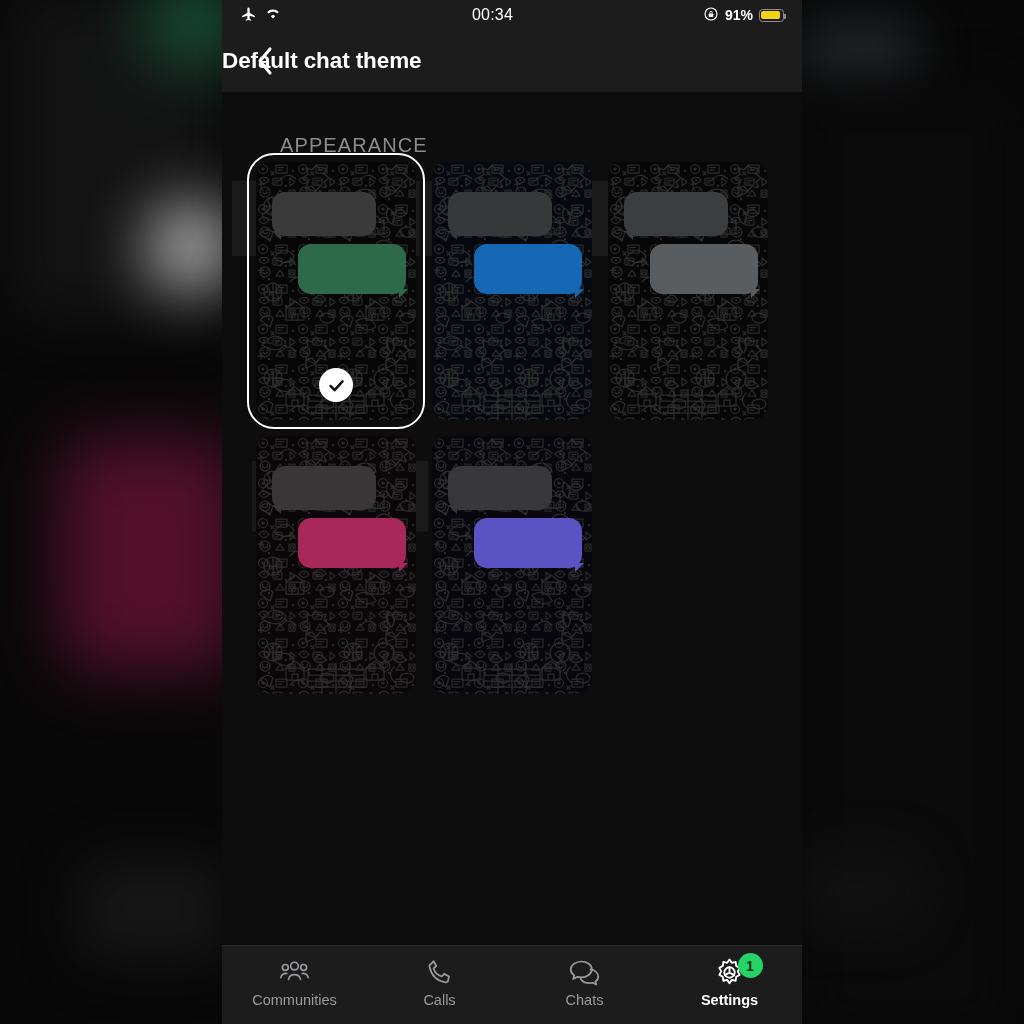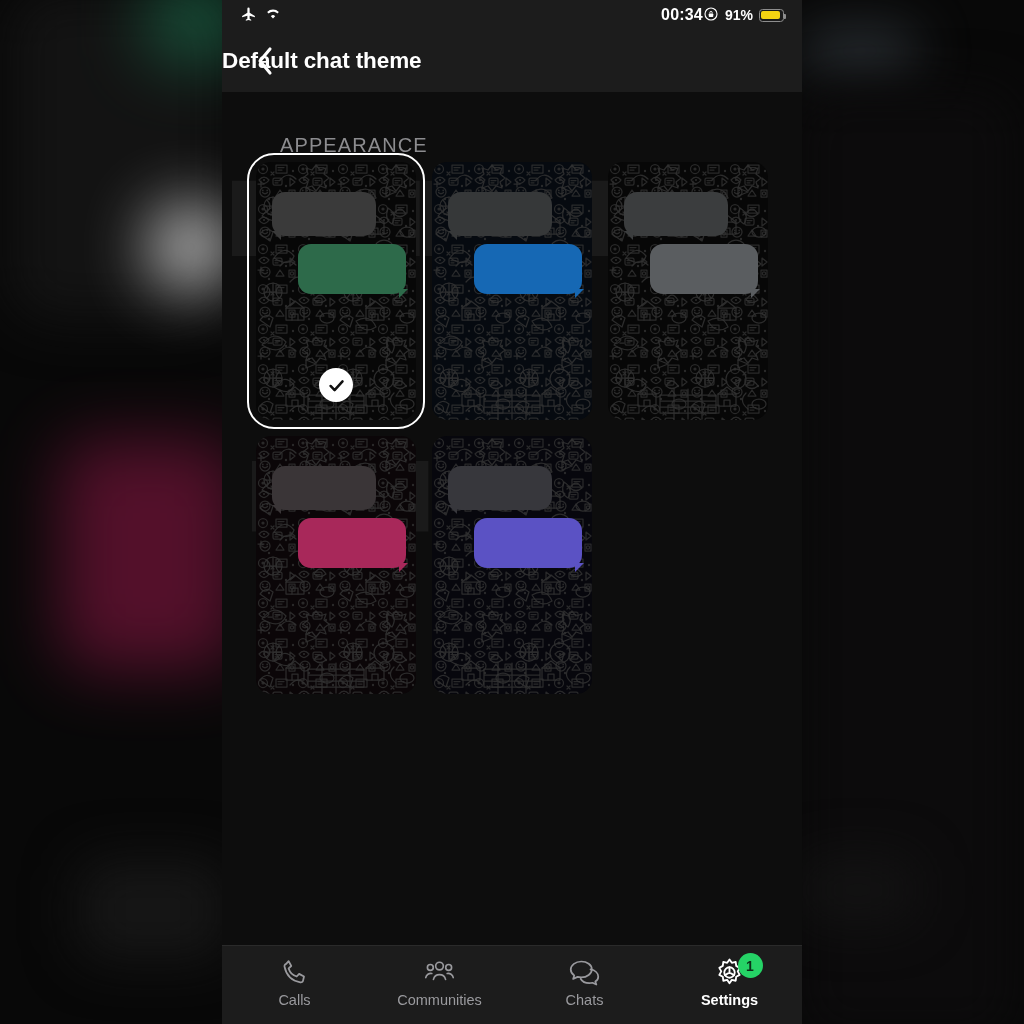--- a/index.html
+++ b/index.html
@@ -18,21 +18,21 @@
   #phone{
     position:absolute;left:222px;top:0;width:580px;height:1024px;
     background:#0d0d0d;overflow:hidden;
   }
 
   
   #statusbar{height:30px;display:flex;align-items:center;
     padding:0 18px;color:#fff;font-size:16px;font-weight:700;
     background:#1c1c1c;}
   .sb-left{display:flex;align-items:center;gap:7px;}
-  .sb-center{flex:1;text-align:right;letter-spacing:.2px;font-weight:700;}
+  .sb-center{flex:1;text-align:center;letter-spacing:.2px;font-weight:400;}
   .sb-right{display:flex;align-items:center;gap:6px;font-size:14px;font-weight:600;}
   .batt{width:25px;height:13px;border:1.4px solid #8d8d8d;border-radius:3.5px;
         position:relative;display:flex;align-items:center;padding:1.3px;}
   .batt::after{content:"";position:absolute;right:-3.2px;top:4px;width:2px;height:5px;
         background:#8d8d8d;border-radius:0 1px 1px 0;}
   .batt i{display:block;height:100%;background:#f5d312;border-radius:2px;}
 
   
   #navbar{height:62px;background:#1c1c1c;display:flex;align-items:center;
           position:relative;}
@@ -484,38 +484,38 @@
             </div>
           </div>
         </div>
       </div>
 
   </div>
 
   <div id="tabbar">
       <div class="tab">
         <div class="ico">
-          <svg width="30" height="30" viewBox="0 0 32 32" fill="none" stroke="#9a9a9e" stroke-width="1.9" stroke-linecap="round" stroke-linejoin="round">
-            <path d="M9.2 4.4 12 9.6l-2.8 2.6c1.2 4 4.6 7.4 8.6 8.6l2.6-2.8 5.2 2.8-1 4.4c-.3 1.3-1.6 2.1-2.9 1.8C12.8 25.4 6.6 19.2 4.8 10.3c-.3-1.3.5-2.6 1.8-2.9z"></path>
-          </svg>
-        </div>
-        <div class="lbl">Calls</div>
-      </div>
-      <div class="tab">
-        <div class="ico">
           <svg width="33" height="31" viewBox="0 0 36 32" fill="none" stroke="#9a9a9e" stroke-width="1.8" stroke-linecap="round" stroke-linejoin="round">
             <circle cx="18" cy="9" r="4.2"></circle>
             <circle cx="8" cy="10.5" r="3.2"></circle>
             <circle cx="28" cy="10.5" r="3.2"></circle>
             <path d="M11.4 23.5a6.8 6.8 0 0 1 13.2 0"></path>
             <path d="M3 21.5a5.6 5.6 0 0 1 6.6-4.4"></path>
             <path d="M33 21.5a5.6 5.6 0 0 0-6.6-4.4"></path>
           </svg>
         </div>
         <div class="lbl">Communities</div>
+      </div>
+      <div class="tab">
+        <div class="ico">
+          <svg width="30" height="30" viewBox="0 0 32 32" fill="none" stroke="#9a9a9e" stroke-width="1.9" stroke-linecap="round" stroke-linejoin="round">
+            <path d="M9.2 4.4 12 9.6l-2.8 2.6c1.2 4 4.6 7.4 8.6 8.6l2.6-2.8 5.2 2.8-1 4.4c-.3 1.3-1.6 2.1-2.9 1.8C12.8 25.4 6.6 19.2 4.8 10.3c-.3-1.3.5-2.6 1.8-2.9z"></path>
+          </svg>
+        </div>
+        <div class="lbl">Calls</div>
       </div>
       <div class="tab">
         <div class="ico">
           <svg width="33" height="29" viewBox="0 0 36 30" fill="none" stroke="#9a9a9e" stroke-width="1.9" stroke-linecap="round" stroke-linejoin="round">
             <path d="M14.5 3C8.2 3 3 6.9 3 11.8c0 2.6 1.5 4.9 3.8 6.4L5.6 22l4.9-2.2c1.2.3 2.6.5 4 .5 6.3 0 11.5-3.9 11.5-8.8S20.8 3 14.5 3z"></path>
             <path d="M24.6 11.6c5 .9 8.4 4.2 8.4 7.9 0 2.2-1.2 4.1-3.2 5.4l1.1 3.2-4.2-1.9c-1 .2-2.1.4-3.3.4-4.4 0-8.1-2-9.6-4.8"></path>
           </svg>
         </div>
         <div class="lbl">Chats</div>
       </div>

